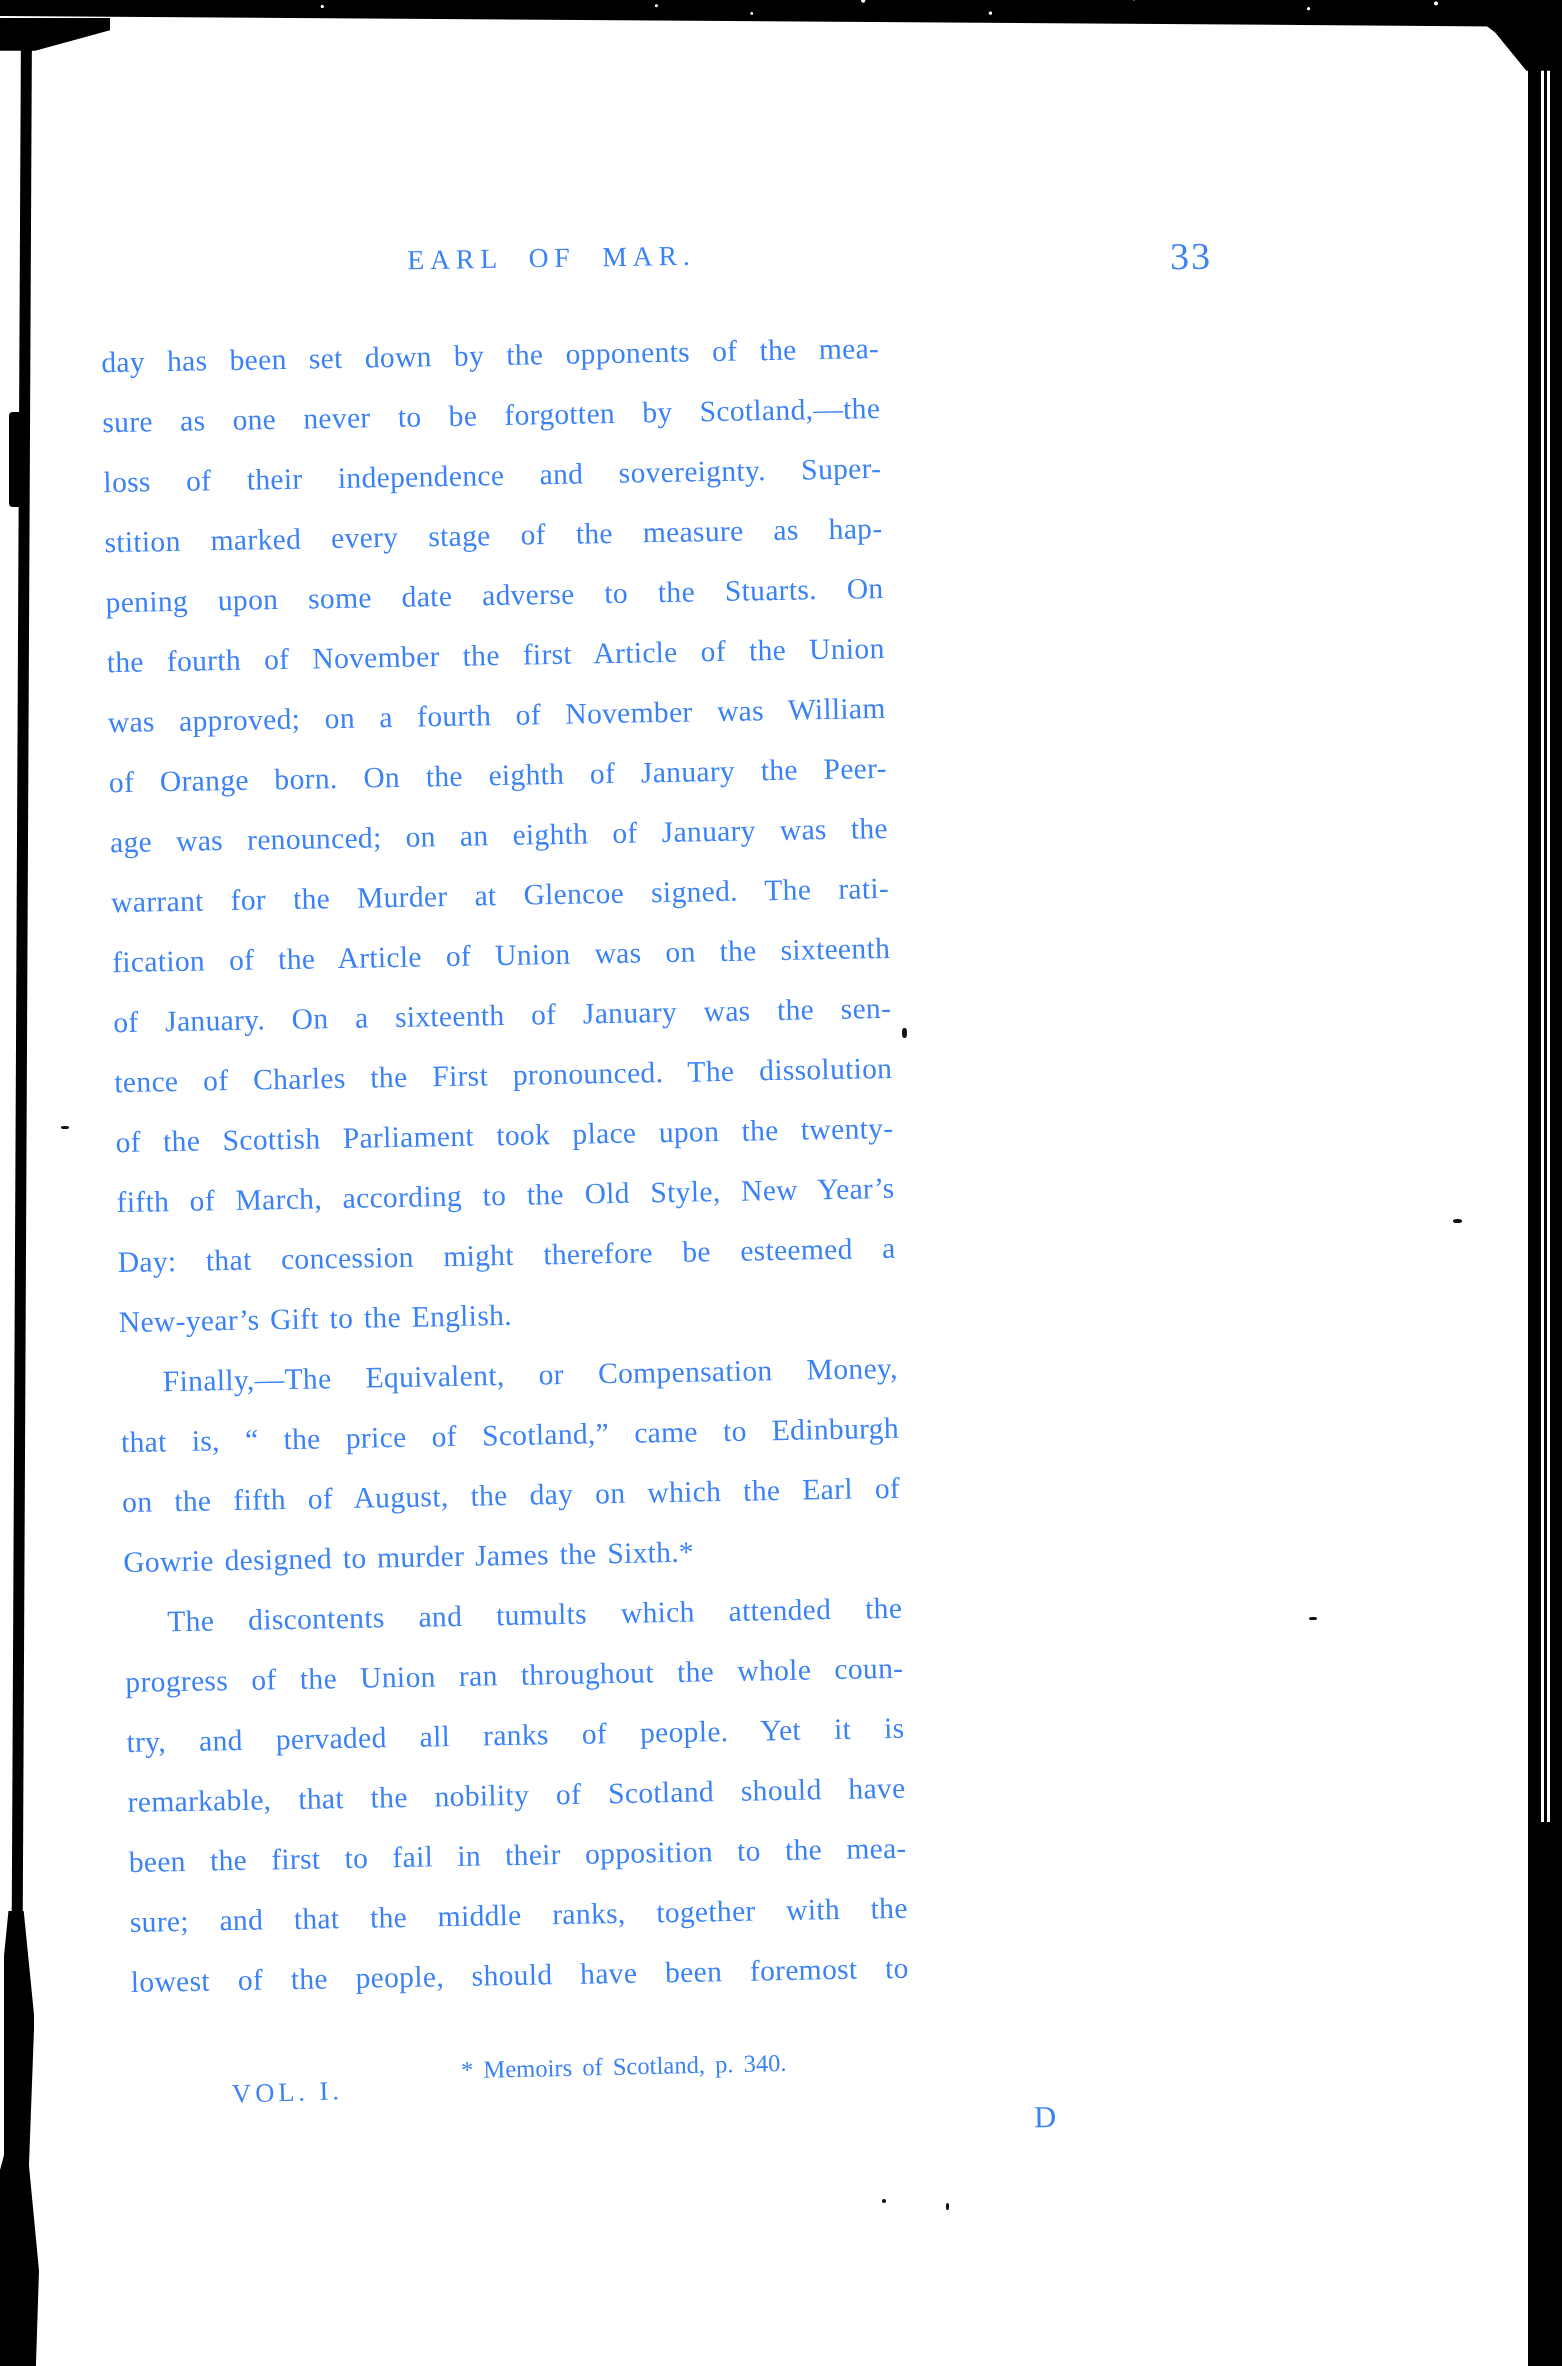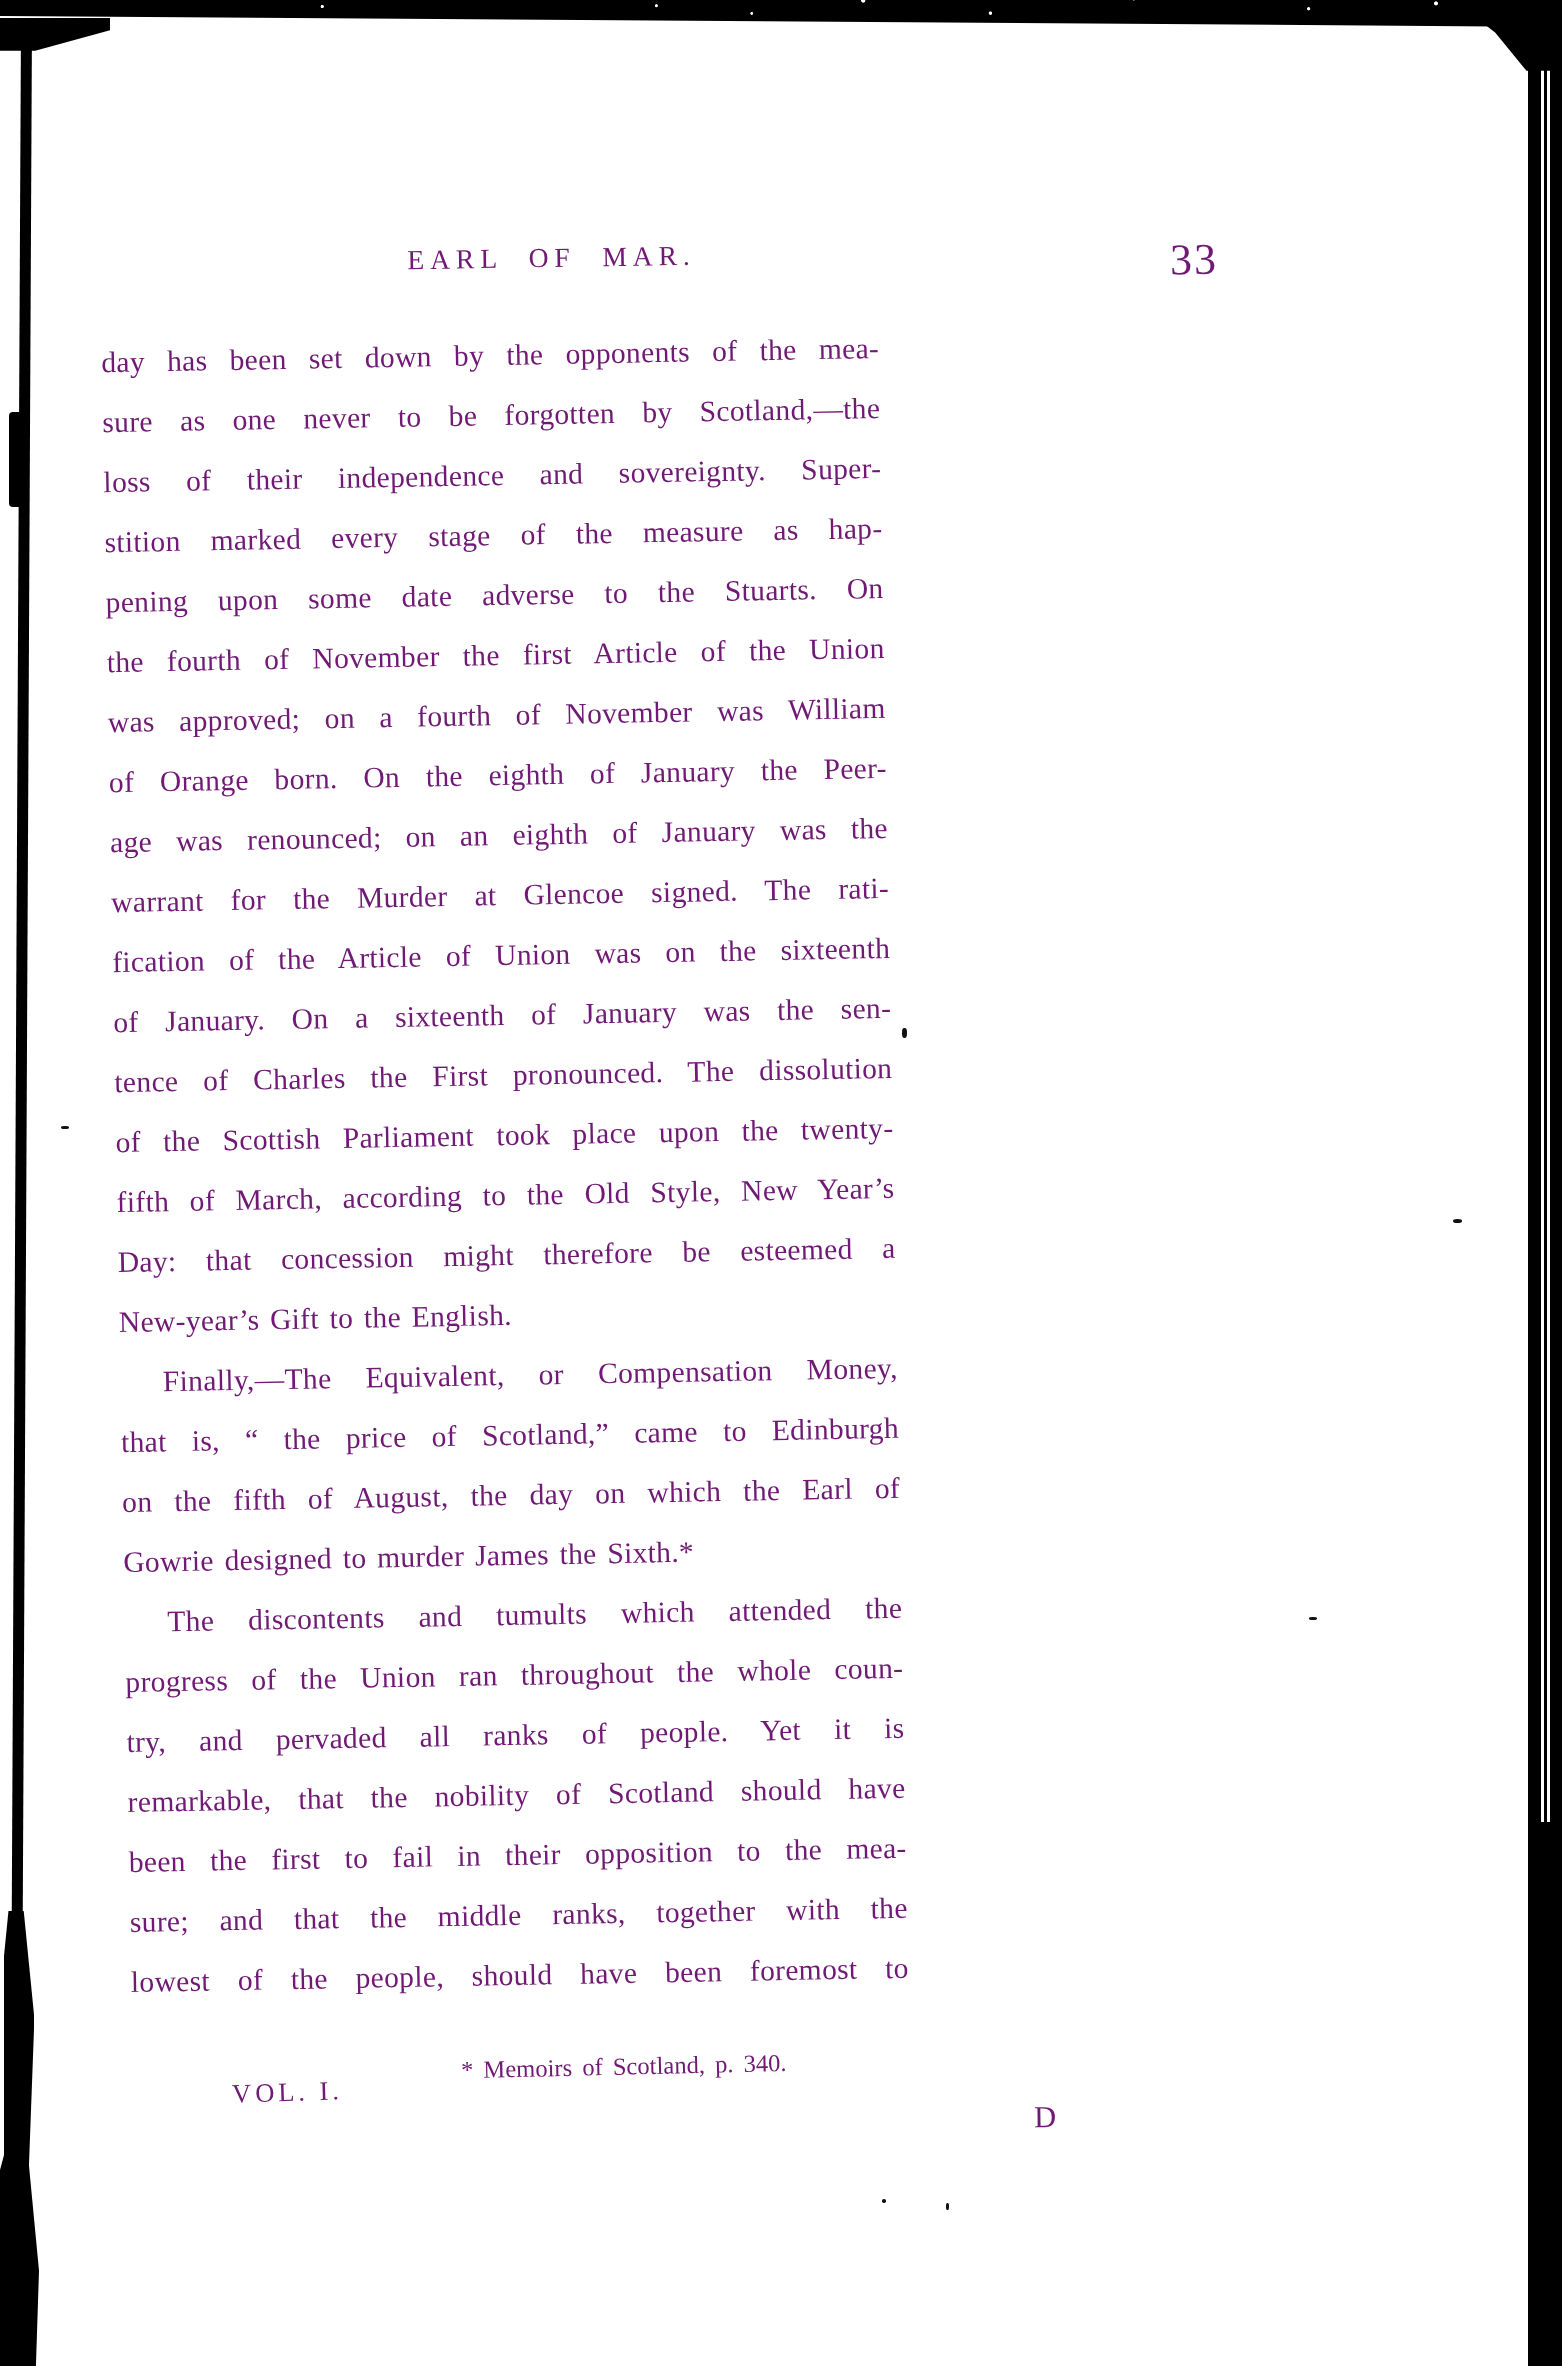--- a/index.html
+++ b/index.html
@@ -7,21 +7,21 @@
     padding: 0;
     background: #ffffff;
   }
   #canvas {
     position: relative;
     width: 1562px;
     height: 2366px;
     background: #ffffff;
     overflow: hidden;
     font-family: "Liberation Serif", serif;
-    color: #701a75;
+    color: #3b82f6;
   }
   
   #top-edge {
     position: absolute;
     left: -11.8px; top: -11.8px;
     width: 1591px; height: 39px;
     background-color: #000;
     transform: rotate(0.4deg);
     transform-origin: right bottom;
     background-image:
@@ -86,21 +86,21 @@
     width: 493px;
     text-align: center;
     font-size: 27.6px;
     letter-spacing: 5.9px;
     word-spacing: 13.8px;
     transform: rotate(-0.9deg);
   }
   #page-number {
     position: absolute;
     left: 1170px; top: 234px;
-    font-size: 44px;
+    font-size: 38px;
     letter-spacing: 2px;
     transform: rotate(-0.9deg);
   }
   #body-text {
     position: absolute;
     left: 116px; top: 325px;
     width: 778px;
     transform: rotate(-1.05deg);
     transform-origin: 50% 50%;
     font-size: 29.6px;

